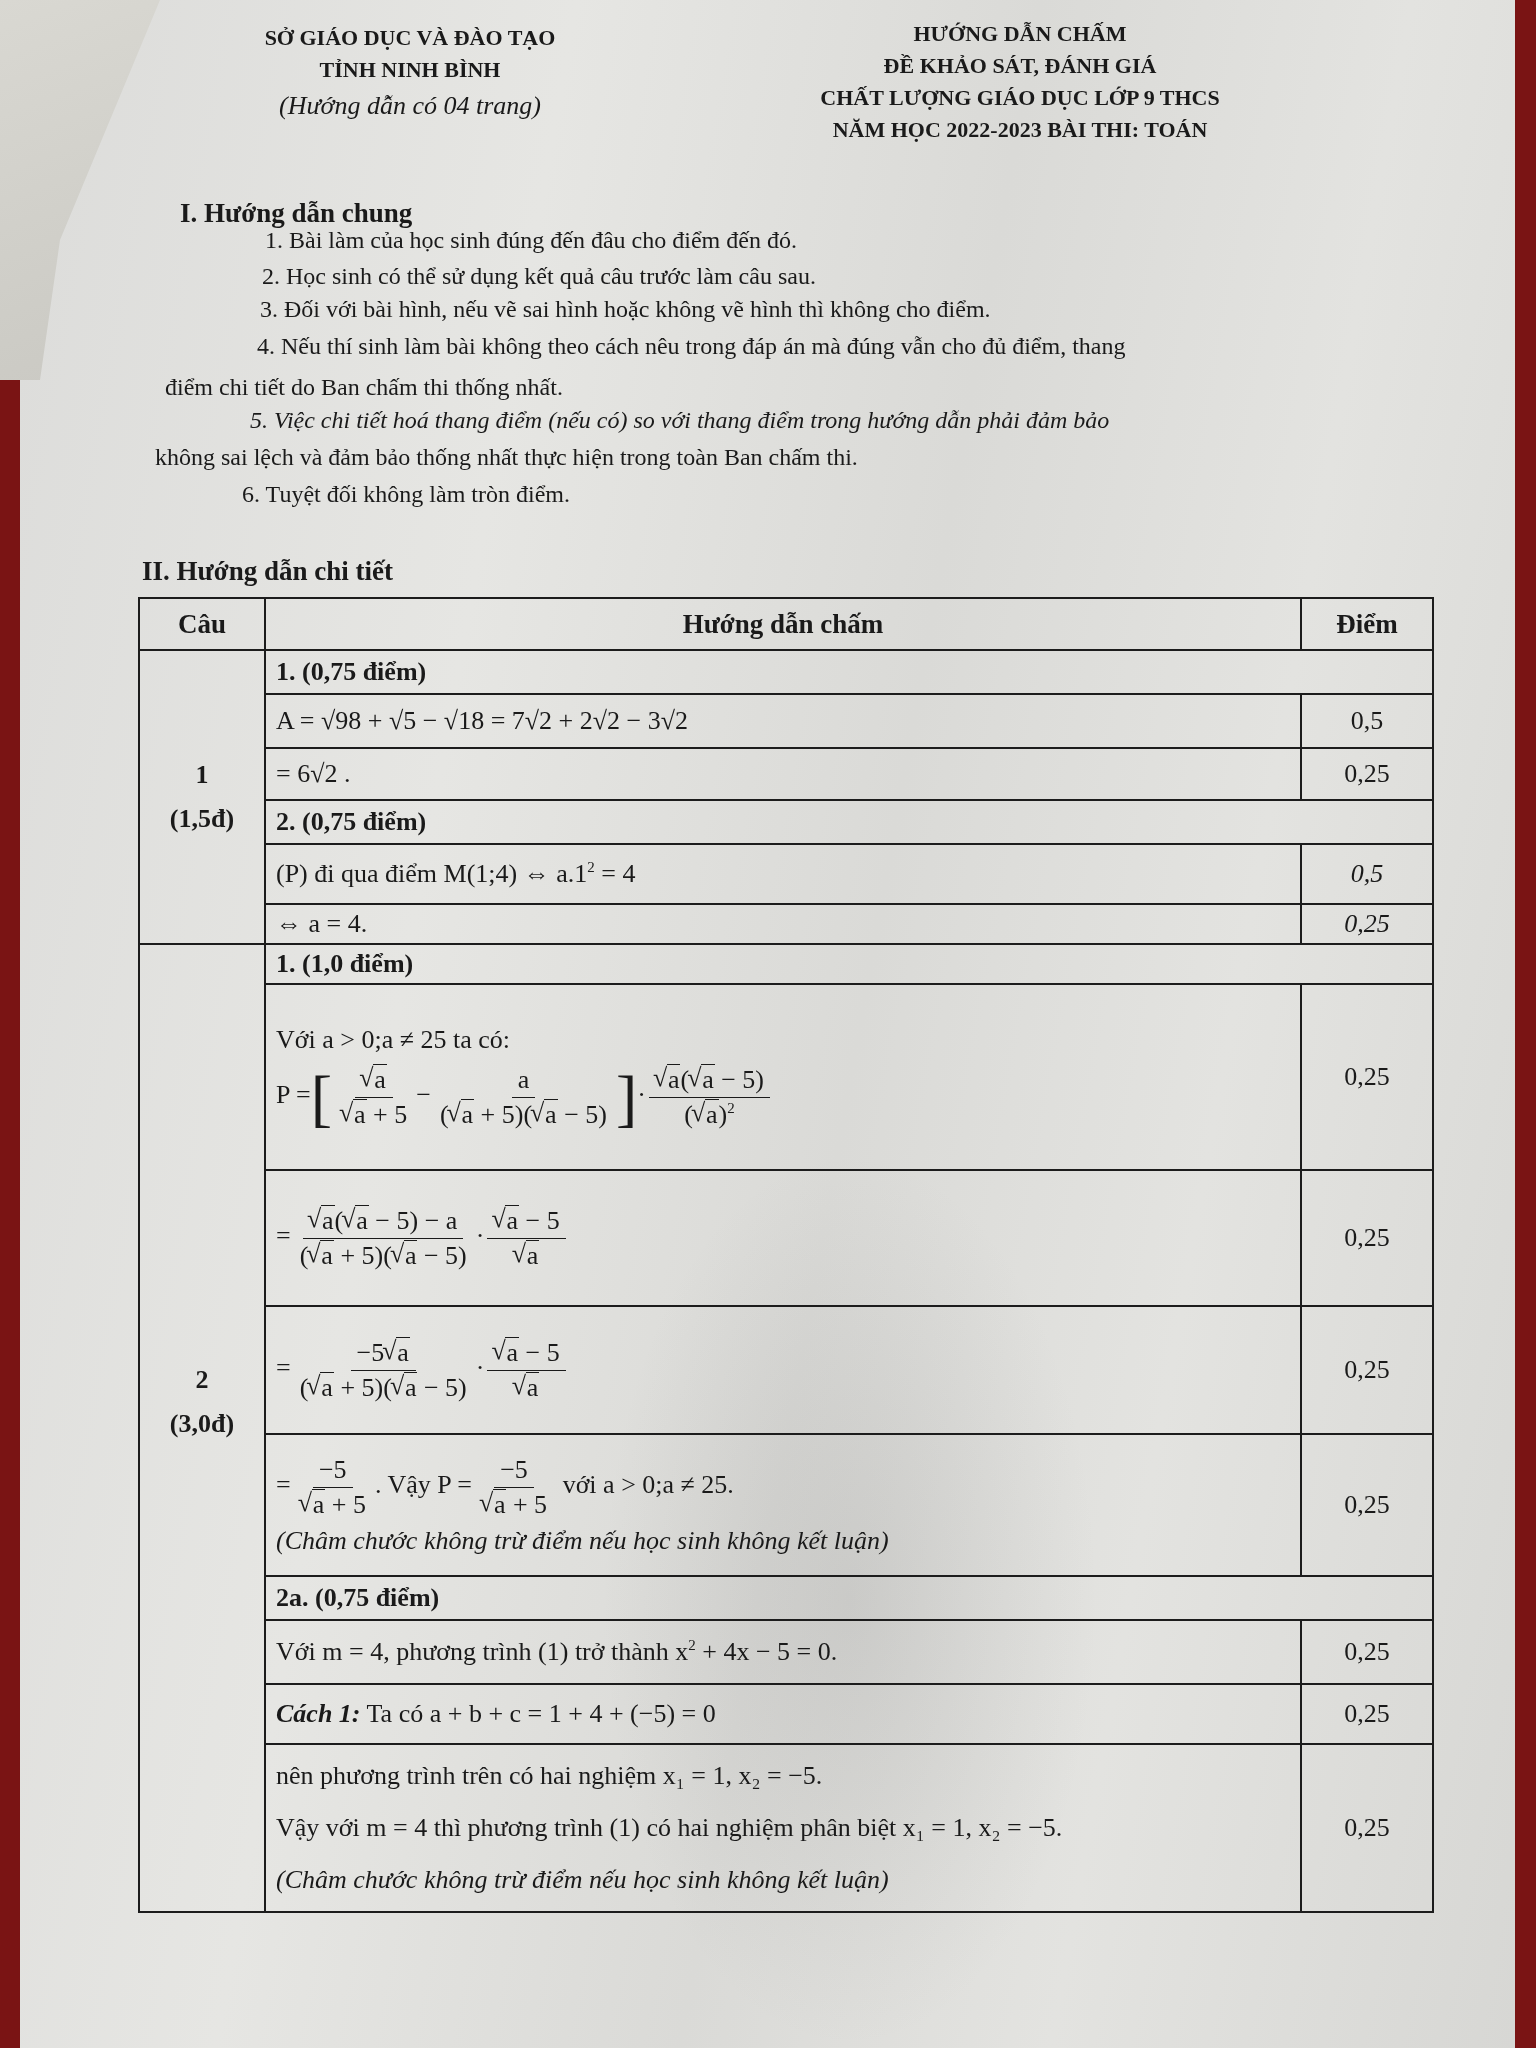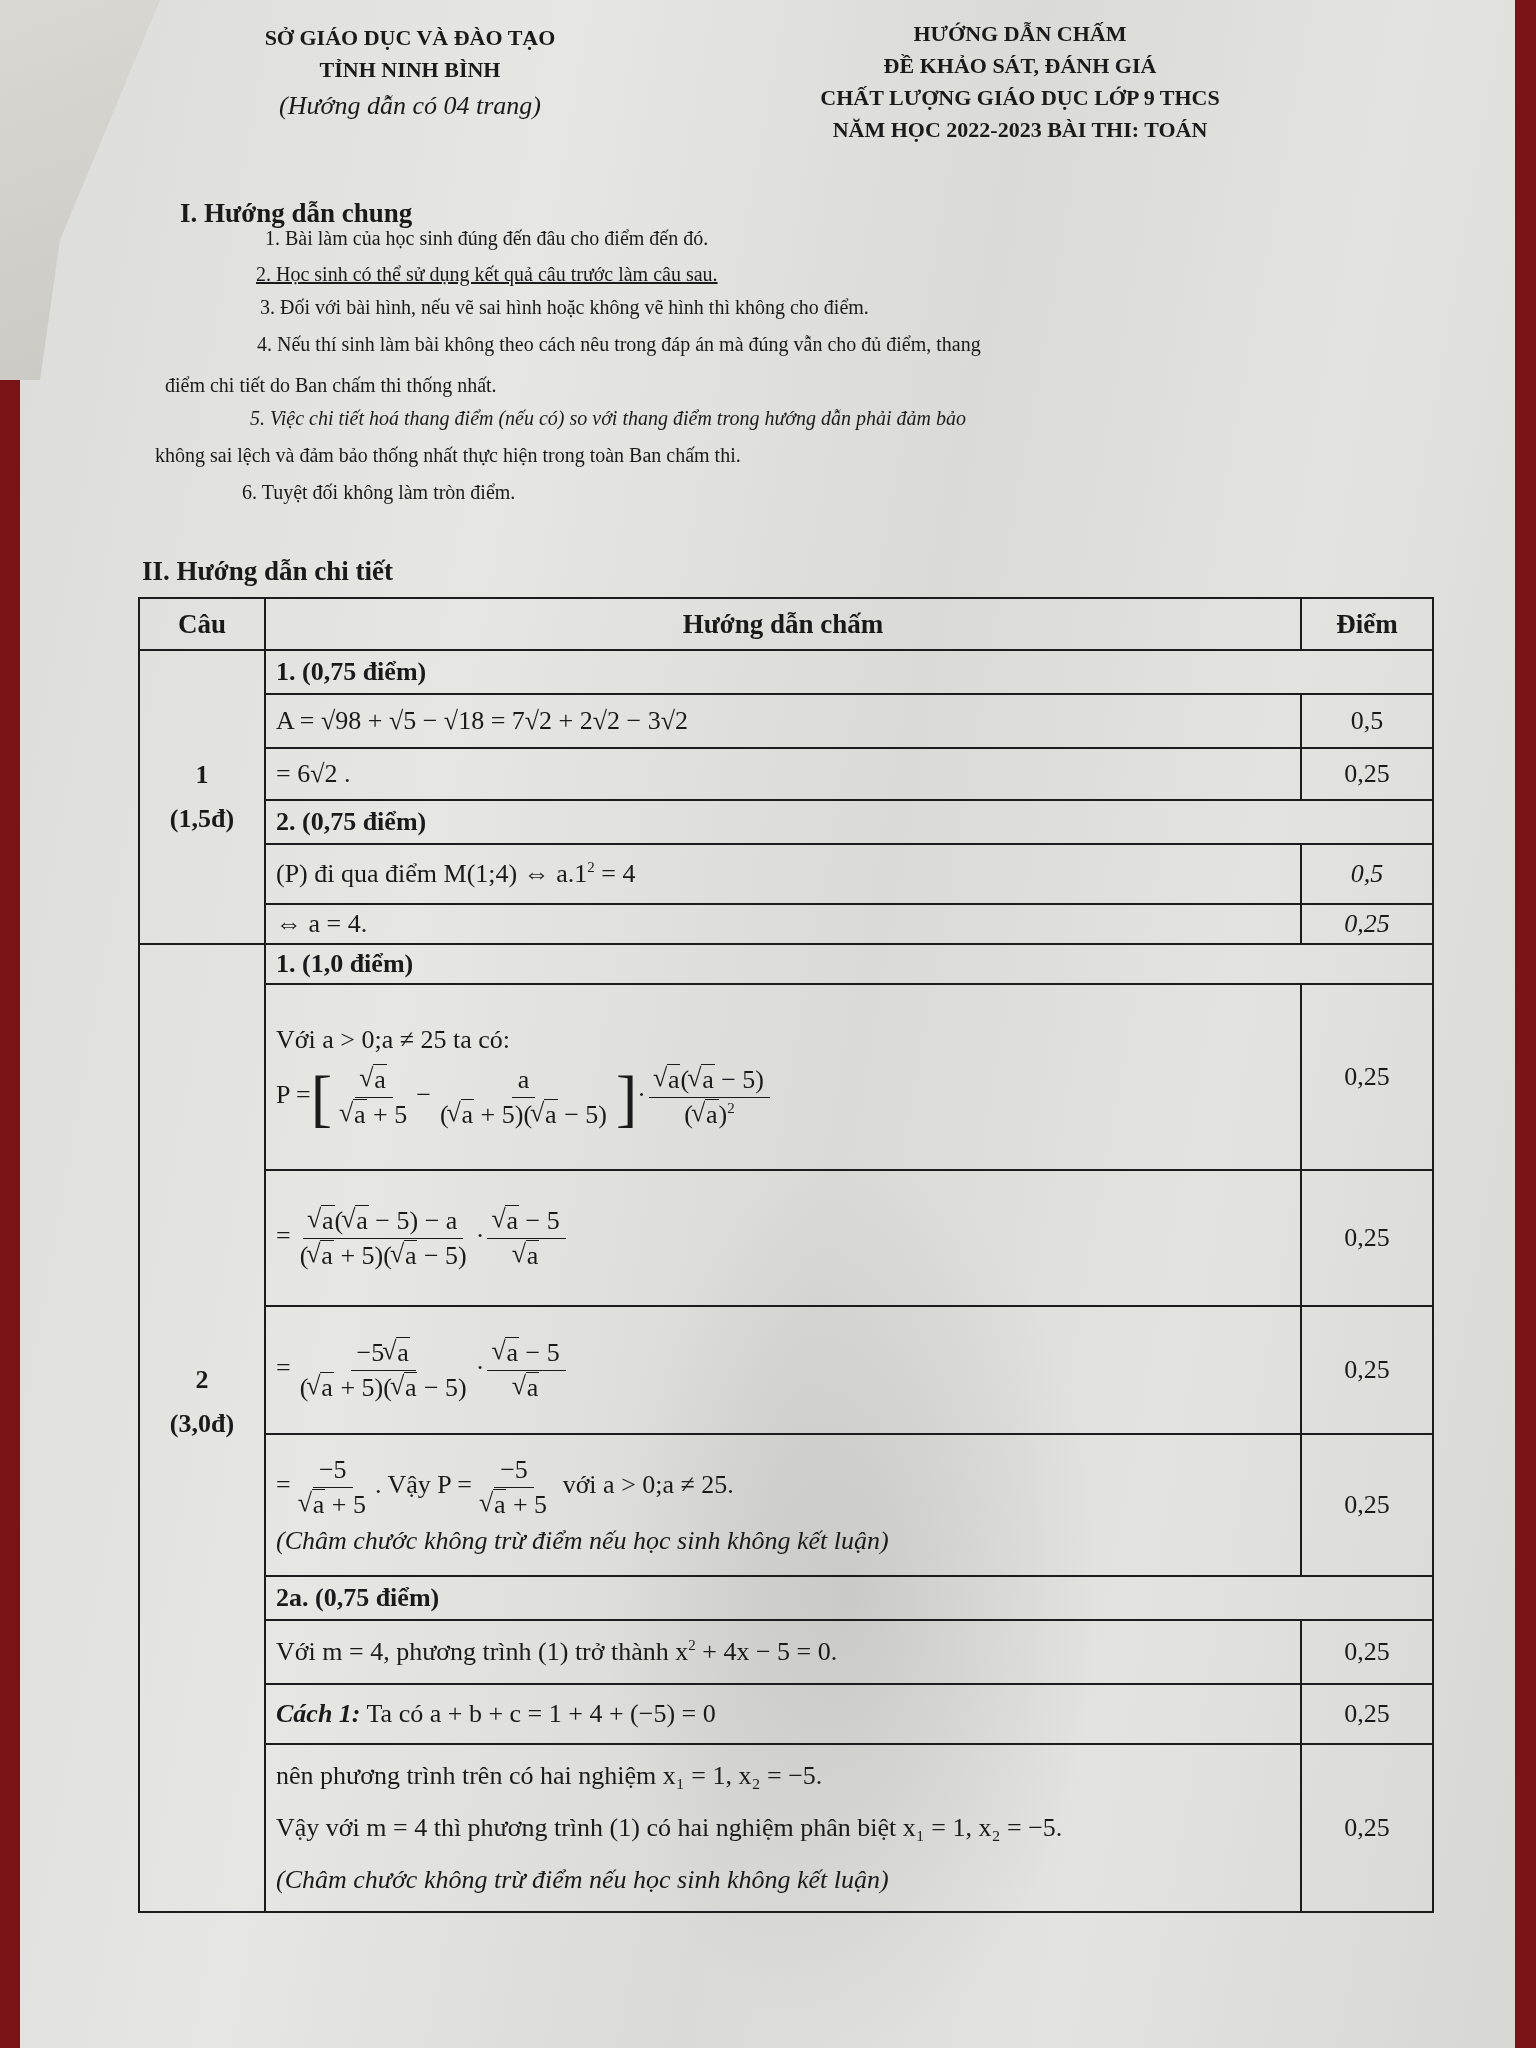--- a/index.html
+++ b/index.html
@@ -31,21 +31,21 @@
     z-index: 1;
   }
   .content { position: absolute; left: 0; top: 0; width: 1536px; height: 2048px; z-index: 2; }
 
   .hdr-left { position: absolute; left: 210px; top: 22px; width: 400px; text-align: center; }
   .hdr-right { position: absolute; left: 720px; top: 18px; width: 600px; text-align: center; }
   .hdr-line { font-weight: bold; font-size: 22px; line-height: 32px; text-transform: uppercase; }
   .hdr-italic { font-style: italic; font-size: 26px; line-height: 40px; }
 
   .sec-title { position: absolute; font-weight: bold; font-size: 27px; }
-  .gen-item { position: absolute; font-size: 20px; white-space: nowrap; }
+  .gen-item { position: absolute; font-size: 24px; white-space: nowrap; }
 
   table.grid {
     position: absolute; left: 138px; top: 597px; width: 1296px;
     border-collapse: collapse; font-size: 26px;
   }
   table.grid td, table.grid th {
     border: 2px solid #1c1c1c; padding: 4px 10px; vertical-align: middle;
   }
   table.grid th { font-weight: bold; font-size: 27px; height: 42px; }
   .c-cau { width: 104px; text-align: center; font-weight: bold; }
@@ -82,21 +82,21 @@
 
   <div class="hdr-right">
     <div class="hdr-line">HƯỚNG DẪN CHẤM</div>
     <div class="hdr-line">ĐỀ KHẢO SÁT, ĐÁNH GIÁ</div>
     <div class="hdr-line">CHẤT LƯỢNG GIÁO DỤC LỚP 9 THCS</div>
     <div class="hdr-line">NĂM HỌC 2022-2023 BÀI THI: TOÁN</div>
   </div>
 
   <div class="sec-title" style="left:180px; top:198px;">I. Hướng dẫn chung</div>
   <div class="gen-item" style="left:265px; top:227px;">1. Bài làm của học sinh đúng đến đâu cho điểm đến đó.</div>
-  <div class="gen-item" style="left:256px; top:263px;text-decoration:underline;">2. Học sinh có thể sử dụng kết quả câu trước làm câu sau.</div>
+  <div class="gen-item" style="left:262px; top:263px;">2. Học sinh có thể sử dụng kết quả câu trước làm câu sau.</div>
   <div class="gen-item" style="left:260px; top:296px;">3. Đối với bài hình, nếu vẽ sai hình hoặc không vẽ hình thì không cho điểm.</div>
   <div class="gen-item" style="left:257px; top:333px;">4. Nếu thí sinh làm bài không theo cách nêu trong đáp án mà đúng vẫn cho đủ điểm, thang</div>
   <div class="gen-item" style="left:165px; top:374px;">điểm chi tiết do Ban chấm thi thống nhất.</div>
   <div class="gen-item" style="left:250px; top:407px;font-style:italic;">5. Việc chi tiết hoá thang điểm (nếu có) so với thang điểm trong hướng dẫn phải đảm bảo</div>
   <div class="gen-item" style="left:155px; top:444px;">không sai lệch và đảm bảo thống nhất thực hiện trong toàn Ban chấm thi.</div>
   <div class="gen-item" style="left:242px; top:481px;">6. Tuyệt đối không làm tròn điểm.</div>
 
   <div class="sec-title" style="left:142px; top:556px;">II. Hướng dẫn chi tiết</div>
 
   <table class="grid">

